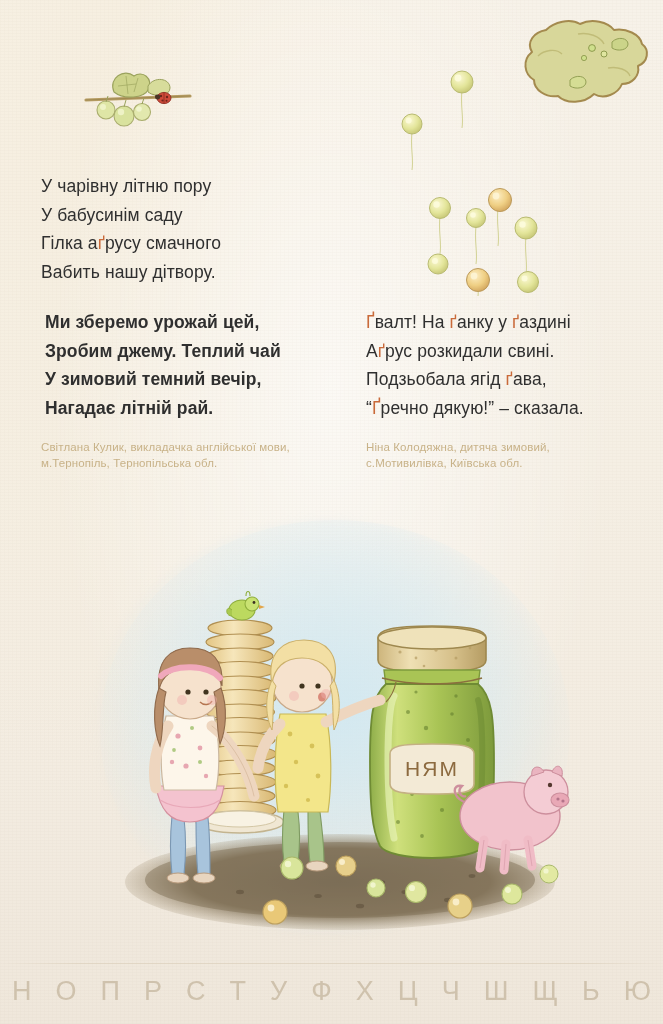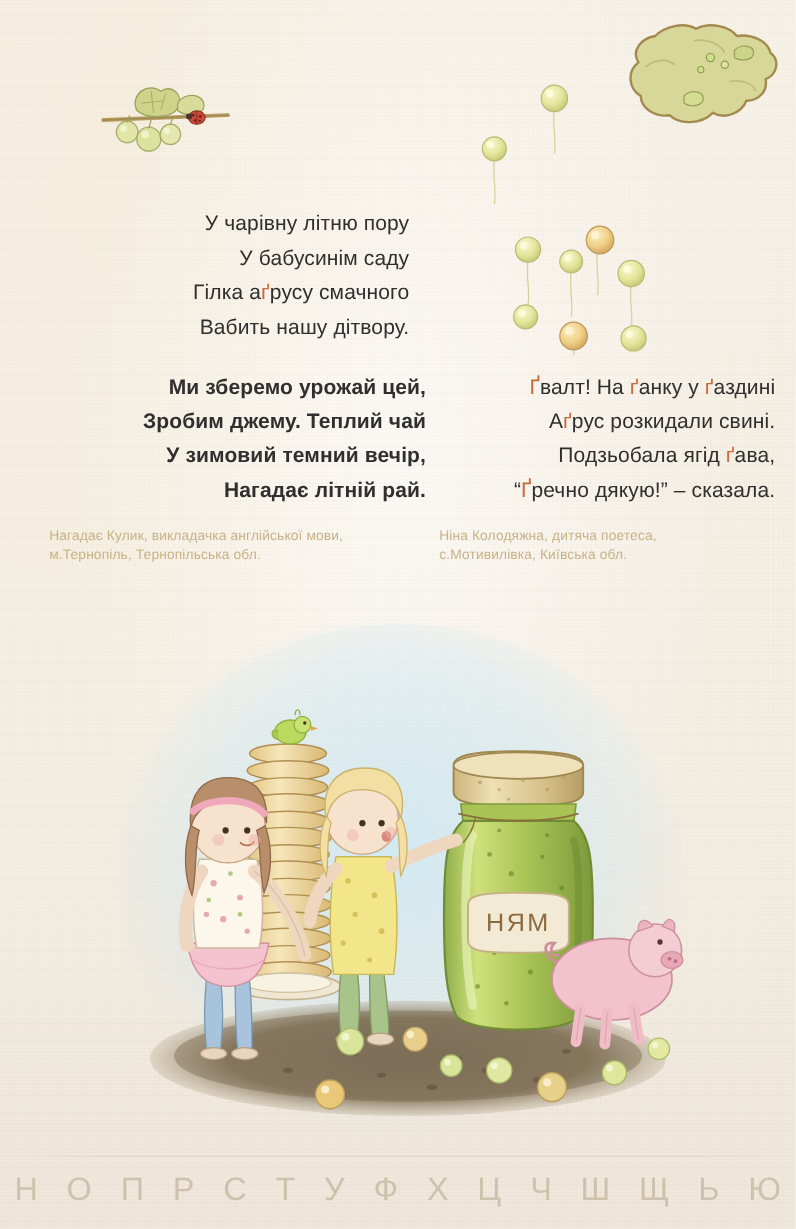--- a/index.html
+++ b/index.html
@@ -36,21 +36,20 @@
   }
 
   
   .poem {
     position: absolute;
     color: #2f2f2f;
     font-size: 17.5px;
     line-height: 28.5px;
     letter-spacing: 0.1px;
     white-space: pre-line;
-    text-align: right;
   }
   #poem-1 { left: 41px; top: 172px; width: 300px; }
   #poem-2 { left: 45px; top: 308px; width: 310px; font-weight: bold; }
   #poem-3 { left: 366px; top: 308px; width: 280px; }
 
   .accent-letter { color: #c96a3a; }
 
   .credit {
     position: absolute;
     color: #c8b288;
@@ -213,23 +212,23 @@
 Вабить нашу дітвору.</div>
 <div class="poem" id="poem-2">Ми зберемо урожай цей,
 Зробим джему. Теплий чай
 У зимовий темний вечір,
 Нагадає літній рай.</div>
 <div class="poem" id="poem-3"><span class="accent-letter">Ґ</span>валт! На <span class="accent-letter">ґ</span>анку у <span class="accent-letter">ґ</span>аздині
 А<span class="accent-letter">ґ</span>рус розкидали свині.
 Подзьобала ягід <span class="accent-letter">ґ</span>ава,
 “<span class="accent-letter">Ґ</span>речно дякую!” – сказала.</div>
 
-<div class="credit" id="credit-1">Нагадає Кулик, викладачка англійської мови,
+<div class="credit" id="credit-1">Світлана Кулик, викладачка англійської мови,
 м.Тернопіль, Тернопільська обл.</div>
-<div class="credit" id="credit-2">Ніна Колодяжна, дитяча поетеса,
+<div class="credit" id="credit-2">Ніна Колодяжна, дитяча зимовий,
 с.Мотивилівка, Київська обл.</div>
 
 <div class="illus-glow"></div>
 <svg class="illus" viewBox="0 0 545 470">
   <defs>
     <radialGradient id="groundG" cx="50%" cy="50%" r="50%">
       <stop offset="0%" stop-color="#6b5b44"></stop>
       <stop offset="70%" stop-color="#7d6c51"></stop>
       <stop offset="100%" stop-color="#9b8a6d" stop-opacity="0.25"></stop>
     </radialGradient>

